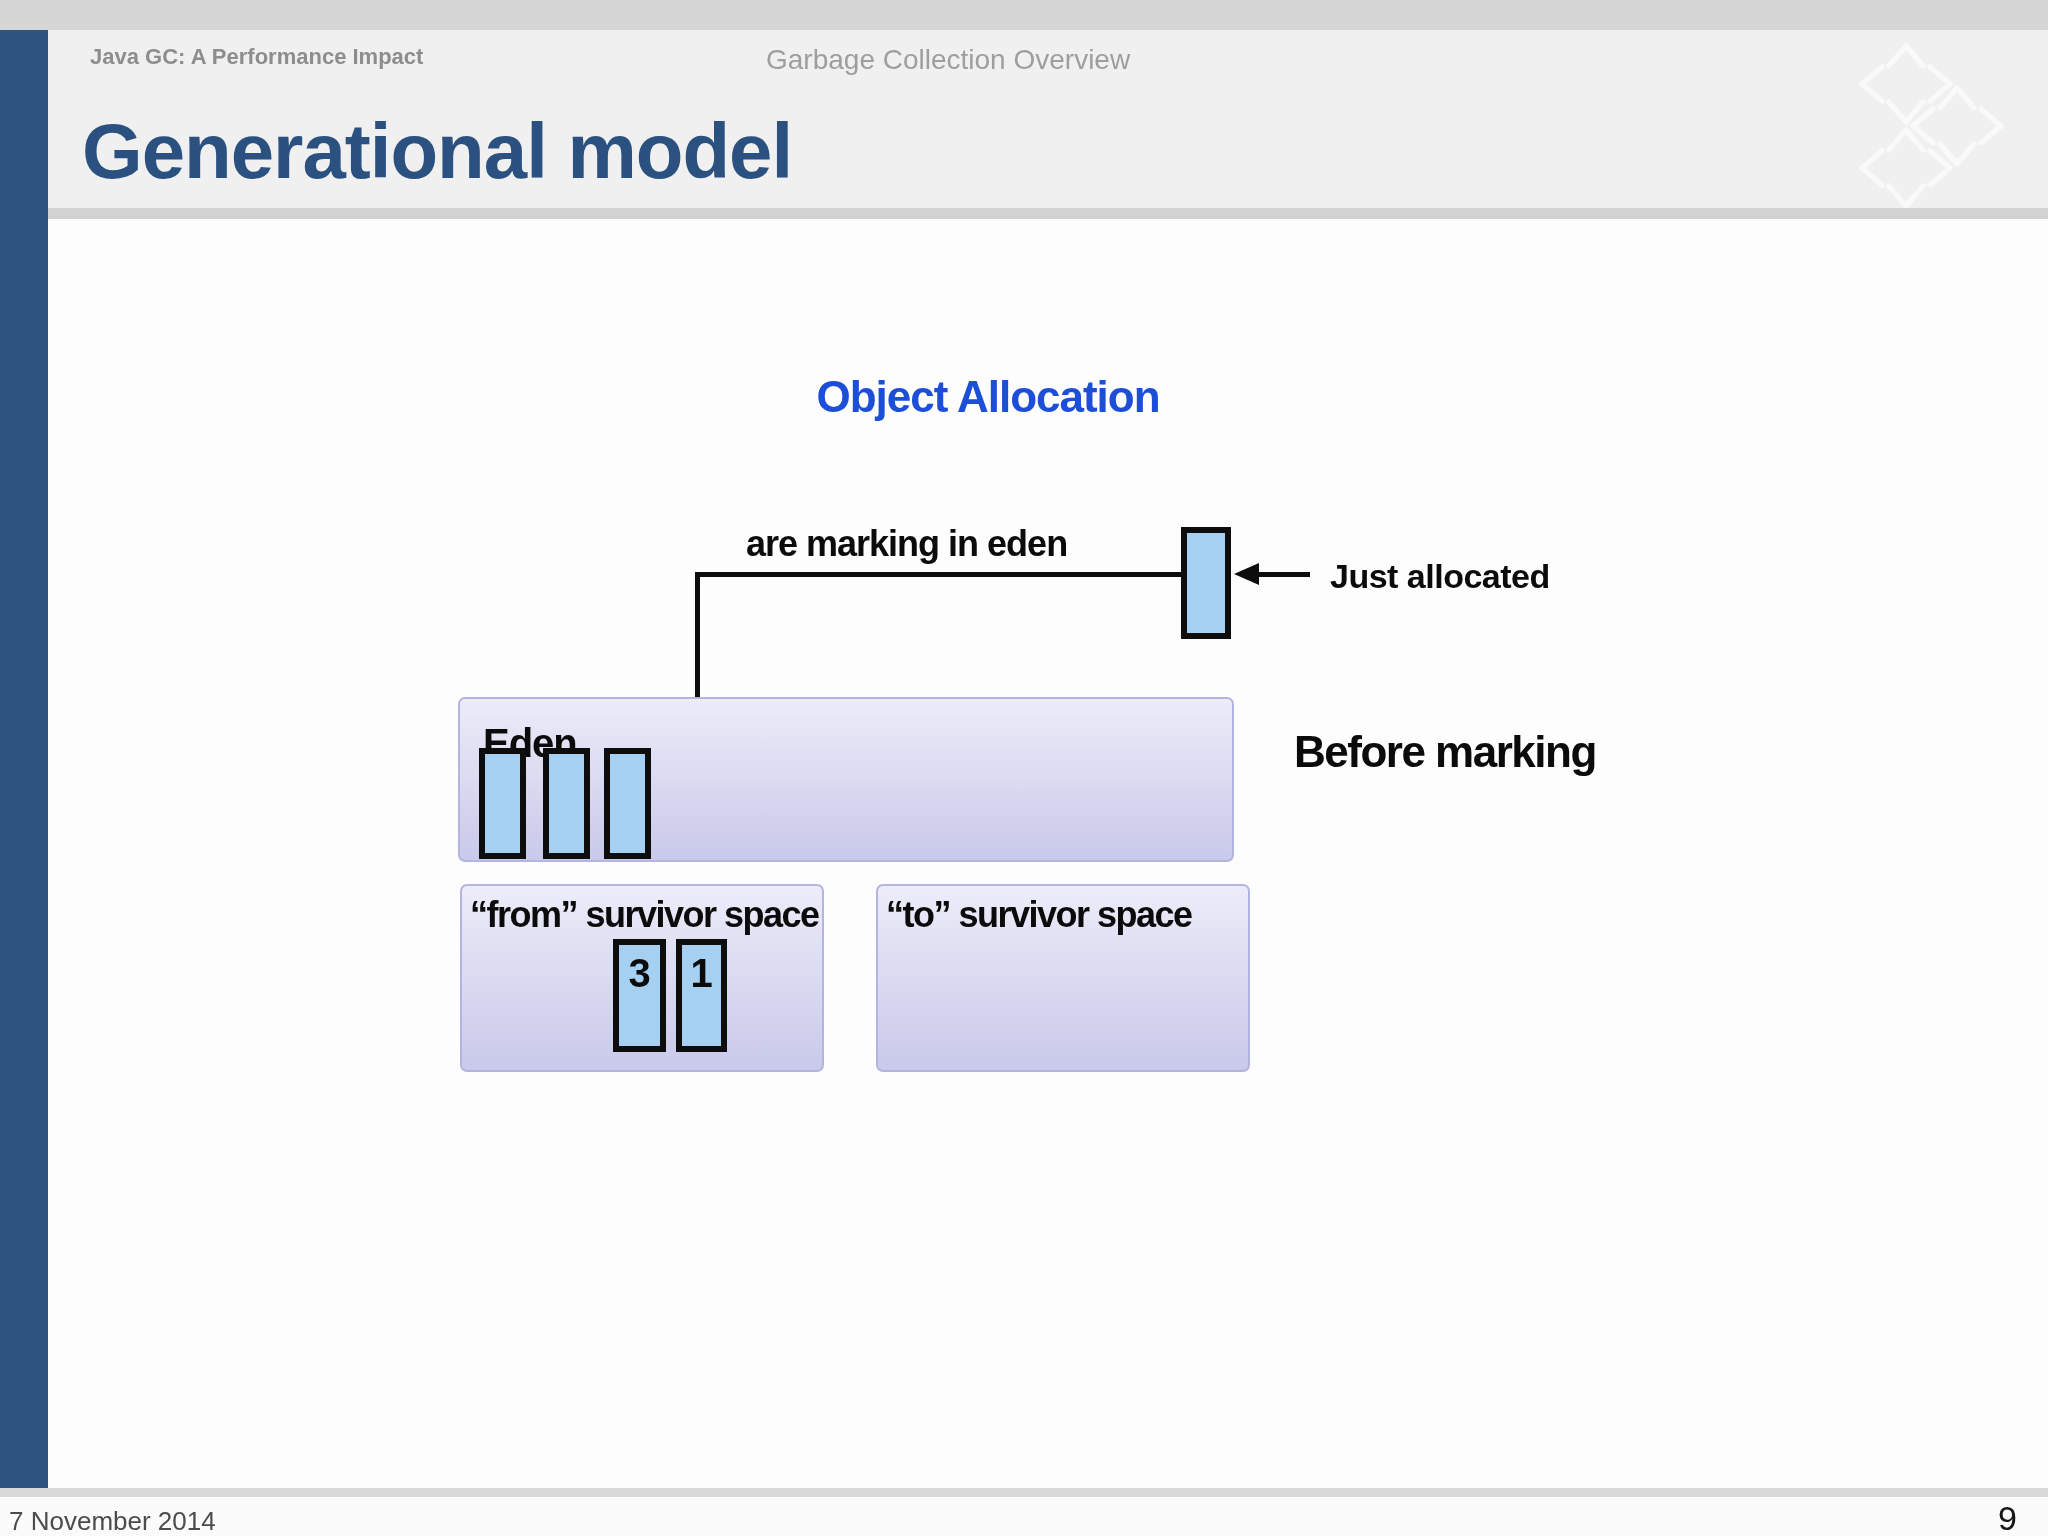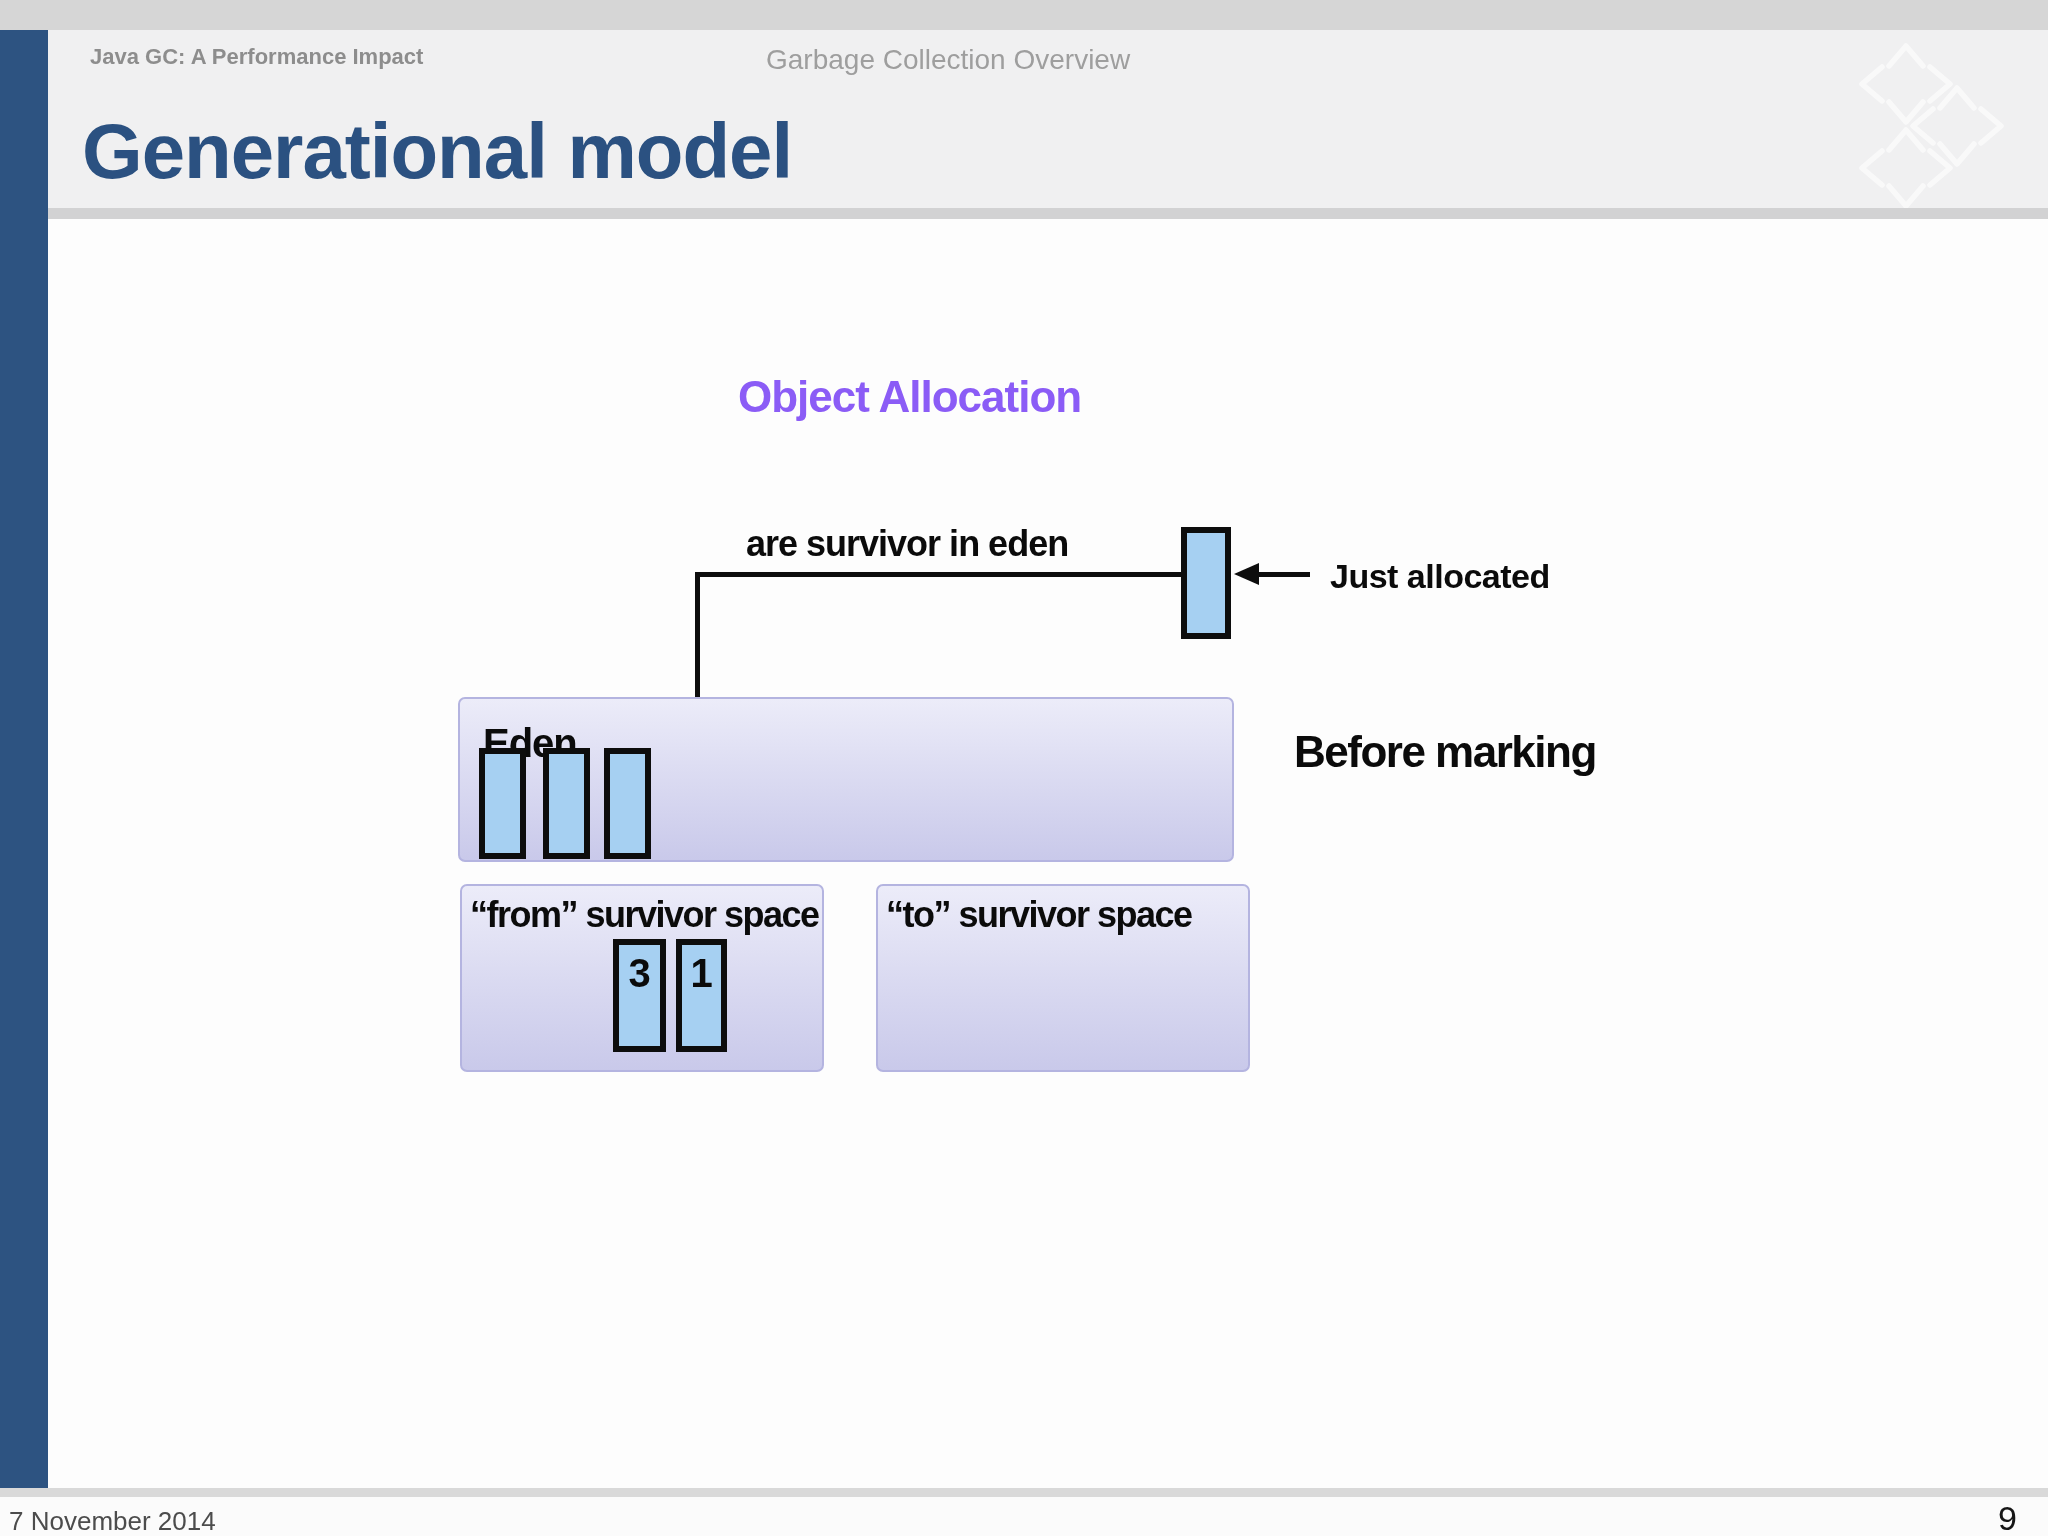--- a/index.html
+++ b/index.html
@@ -20,22 +20,22 @@
   .hdr-right { position:absolute; left:766px; top:44px; font-size:28px; font-weight:normal; color:#9e9e9e; white-space:nowrap; }
   .page-title{ position:absolute; left:82px; top:106px; font-size:78px; font-weight:bold; color:#2b5181; letter-spacing:-1px; white-space:nowrap; }
 
   .logo { position:absolute; left:1858px; top:42px; width:150px; height:172px; opacity:.6; }
   .logo path { stroke:#ffffff; stroke-width:5.5; fill:none; stroke-linecap:round; stroke-linejoin:round; }
 
   .footer-date { position:absolute; left:9px; top:1506px; font-size:26px; color:#4c4c4c; white-space:nowrap; }
   .footer-page { position:absolute; left:1998px; top:1499px; font-size:34px; color:#161616; }
 
   
-  .dg-title { position:absolute; left:738px; top:372px; width:460px; text-align:left;
-              font-size:44px; font-weight:bold; color:#8b5cf6; letter-spacing:-1px; white-space:nowrap; }
+  .dg-title { position:absolute; left:758px; top:372px; width:460px; text-align:center;
+              font-size:44px; font-weight:bold; color:#1d4ed8; letter-spacing:-1px; white-space:nowrap; }
   .dg-eden-note { position:absolute; left:746px; top:523px; font-size:36px; font-weight:bold;
                   color:#0b0b0b; letter-spacing:-1px; white-space:nowrap; }
   .dg-alloc-note{ position:absolute; left:1330px; top:557px; font-size:34px; font-weight:bold;
                   color:#0b0b0b; letter-spacing:-0.5px; white-space:nowrap; }
   .dg-state     { position:absolute; left:1294px; top:727px; font-size:44px; font-weight:bold;
                   color:#0b0b0b; letter-spacing:-1.5px; white-space:nowrap; }
 
   
   .ln-h  { position:absolute; left:695px; top:572px; width:487px; height:5px; background:#0d0d0d; }
   .ln-v  { position:absolute; left:695px; top:572px; width:5px;  height:186px; background:#0d0d0d; }
@@ -96,21 +96,21 @@
     <path d="M24,109 L4,126 L24,143"></path>
     <path d="M72,109 L92,126 L72,143"></path>
     <path d="M31,144 L48,164 L65,144"></path>
   </svg>
 
   <div class="page-title">Generational model</div>
   <div class="header-divider"></div>
 
   <div class="dg-title">Object Allocation</div>
 
-  <div class="dg-eden-note">are survivor in eden</div>
+  <div class="dg-eden-note">are marking in eden</div>
 
   <div class="ln-h"></div>
   <div class="ln-v"></div>
   <div class="arr-down"></div>
 
   <div class="obj obj-just"></div>
 
   <div class="arr-left"></div>
   <div class="ln-h2"></div>
   <div class="dg-alloc-note">Just allocated</div>

